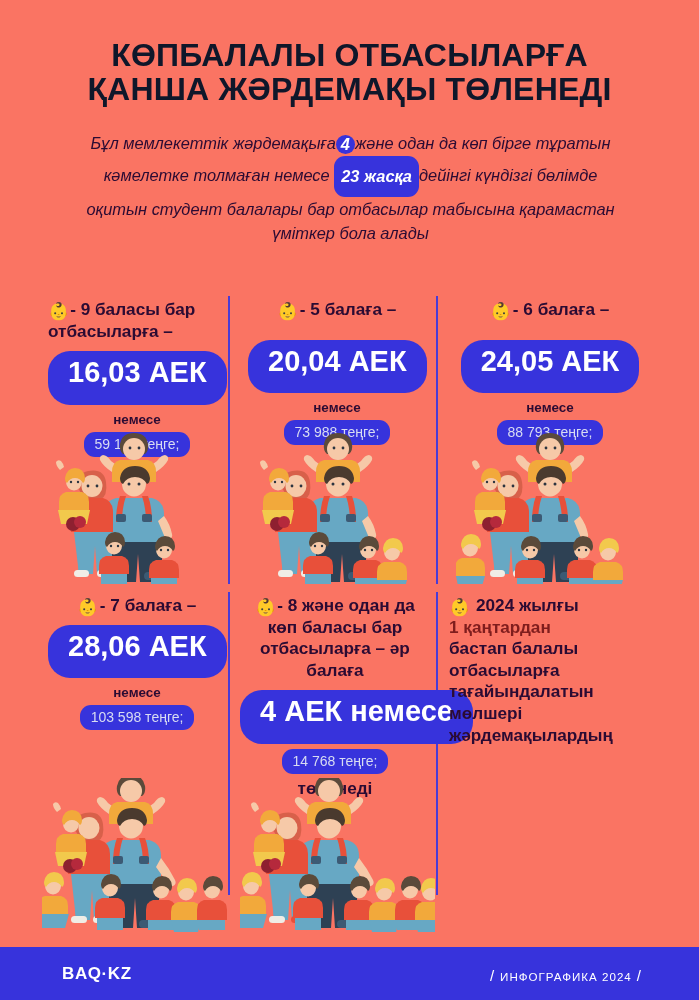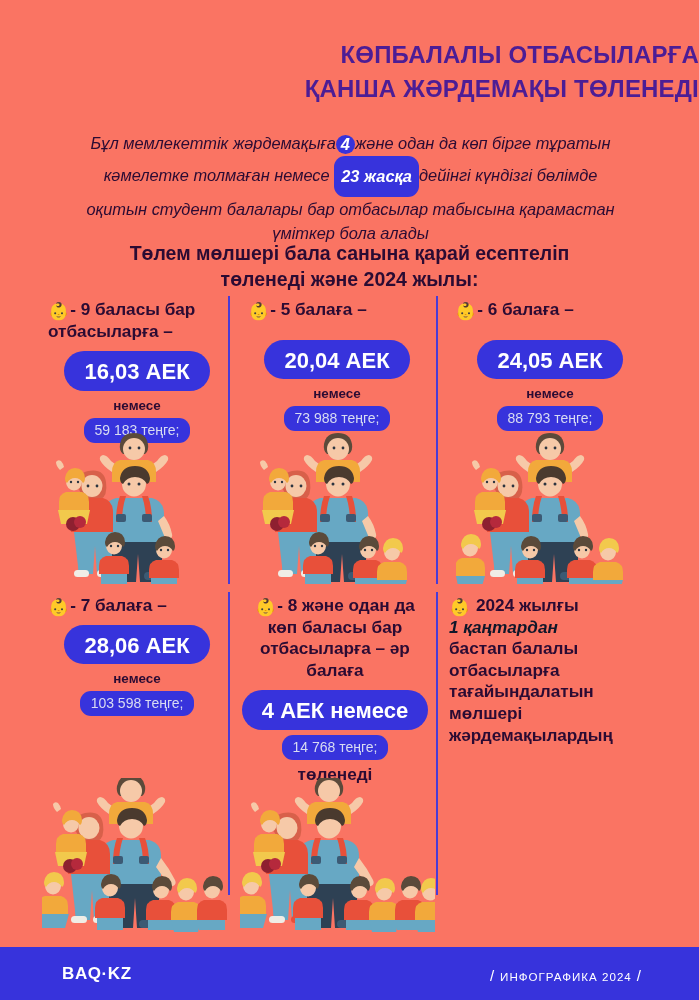--- a/index.html
+++ b/index.html
@@ -7,22 +7,22 @@
     width:699px;height:1000px;
     background:#FA7463;
     font-family:"Liberation Sans", sans-serif;
     overflow:hidden;position:relative;
   }
   .page{position:relative;width:699px;height:1000px;overflow:hidden;}
 
   
   .title{
     position:absolute;top:38px;left:0;width:699px;
-    text-align:right;color:#4c1d95;
-    font-weight:bold;font-size:24px;line-height:34px;
+    text-align:center;color:#0f172a;
+    font-weight:bold;font-size:32px;line-height:34px;
     letter-spacing:.2px;
   }
   .title .l2{display:block;}
 
   
   .intro{
     position:absolute;top:131px;left:78px;width:545px;
     text-align:center;color:#2B0B33;
     font-style:italic;font-size:16.4px;line-height:24.6px;
   }
@@ -42,30 +42,30 @@
   
   .vdiv{position:absolute;width:2px;background:#4A3BD6;}
   .vdiv.d1{left:228px;top:296px;height:288px;}
   .vdiv.d2{left:436px;top:296px;height:288px;}
   .vdiv.d3{left:228px;top:592px;height:303px;}
   .vdiv.d4{left:436px;top:592px;height:303px;}
 
   
   .card{position:absolute;}
   .card .hd{
-    color:#2B0B33;font-weight:bold;font-size:17.2px;line-height:21.5px;
+    color:#2B0B33;font-weight:bold;font-size:17.2px;line-height:21.5px;text-align:center;
   }
   .baby{
     font-size:17px;line-height:17px;vertical-align:-2px;
     margin-right:1px;
   }
   .pill-big{
     display:inline-block;background:#3733DC;color:#fff;
-    font-weight:bold;font-size:22px;line-height:22.5px;
-    border-radius:22px;padding:10px 20px 7px 20px;
+    font-weight:bold;font-size:29px;line-height:22.5px;
+    border-radius:22px;padding:10px 20px 21px 20px;
     white-space:nowrap;
   }
   .nemese{
     color:#2B0B33;font-weight:bold;font-size:13.4px;line-height:16px;
   }
   .pill-small{
     display:inline-block;background:#3733DC;color:#D8DCF2;
     font-size:14px;line-height:14px;font-weight:normal;
     border-radius:11px;padding:5px 11px 6px 11px;white-space:nowrap;
   }
@@ -89,21 +89,21 @@
   .c5 .valwrap{margin-top:9px;}
   .mt6{margin-top:7px;}
   .mt5{margin-top:5px;}
   .mt4{margin-top:4px;}
 
   
   .c6 .line{
     color:#2B0B33;font-weight:bold;font-size:17.2px;line-height:21.6px;
     text-align:left;
   }
-  .c6 .blue{color:#0f172a;font-style:italic;}
+  .c6 .blue{color:#7f1d1d;}
   .pill-pct{
     display:inline-block;background:#3733DC;color:#fff;
     font-weight:bold;font-size:16.6px;line-height:16.6px;
     border-radius:13px;padding:5px 13px 6px 13px;margin-top:2px;
   }
 
   
   .footer{
     position:absolute;left:0;bottom:0;width:699px;height:53px;
     background:#3733DC;
@@ -130,24 +130,20 @@
   <div class="title">
     <span>КӨПБАЛАЛЫ ОТБАСЫЛАРҒА</span>
     <span class="l2">ҚАНША ЖӘРДЕМАҚЫ ТӨЛЕНЕДІ</span>
   </div>
 
   <div class="intro">
     <span>Бұл мемлекеттік жәрдемақыға</span><span class="hl circle">4</span><span>және одан да көп бірге тұратын кәмелетке толмаған немесе</span>
     <span class="hl">23 жасқа</span><span>дейінгі күндізгі бөлімде оқитын студент балалары бар отбасылар табысына қарамастан үміткер бола алады</span>
   </div>
 
-  <div class="subtitle">
-    <div>Төлем мөлшері бала санына қарай есептеліп</div>
-    <div>төленеді және 2024 жылы:</div>
-  </div>
 
   <div class="vdiv d1"></div>
   <div class="vdiv d2"></div>
   <div class="vdiv d3"></div>
   <div class="vdiv d4"></div>
 
   <div class="card c1">
     <div class="hd">
       <span class="baby">👶</span><span>- 9 баласы бар отбасыларға –</span>
     </div>

